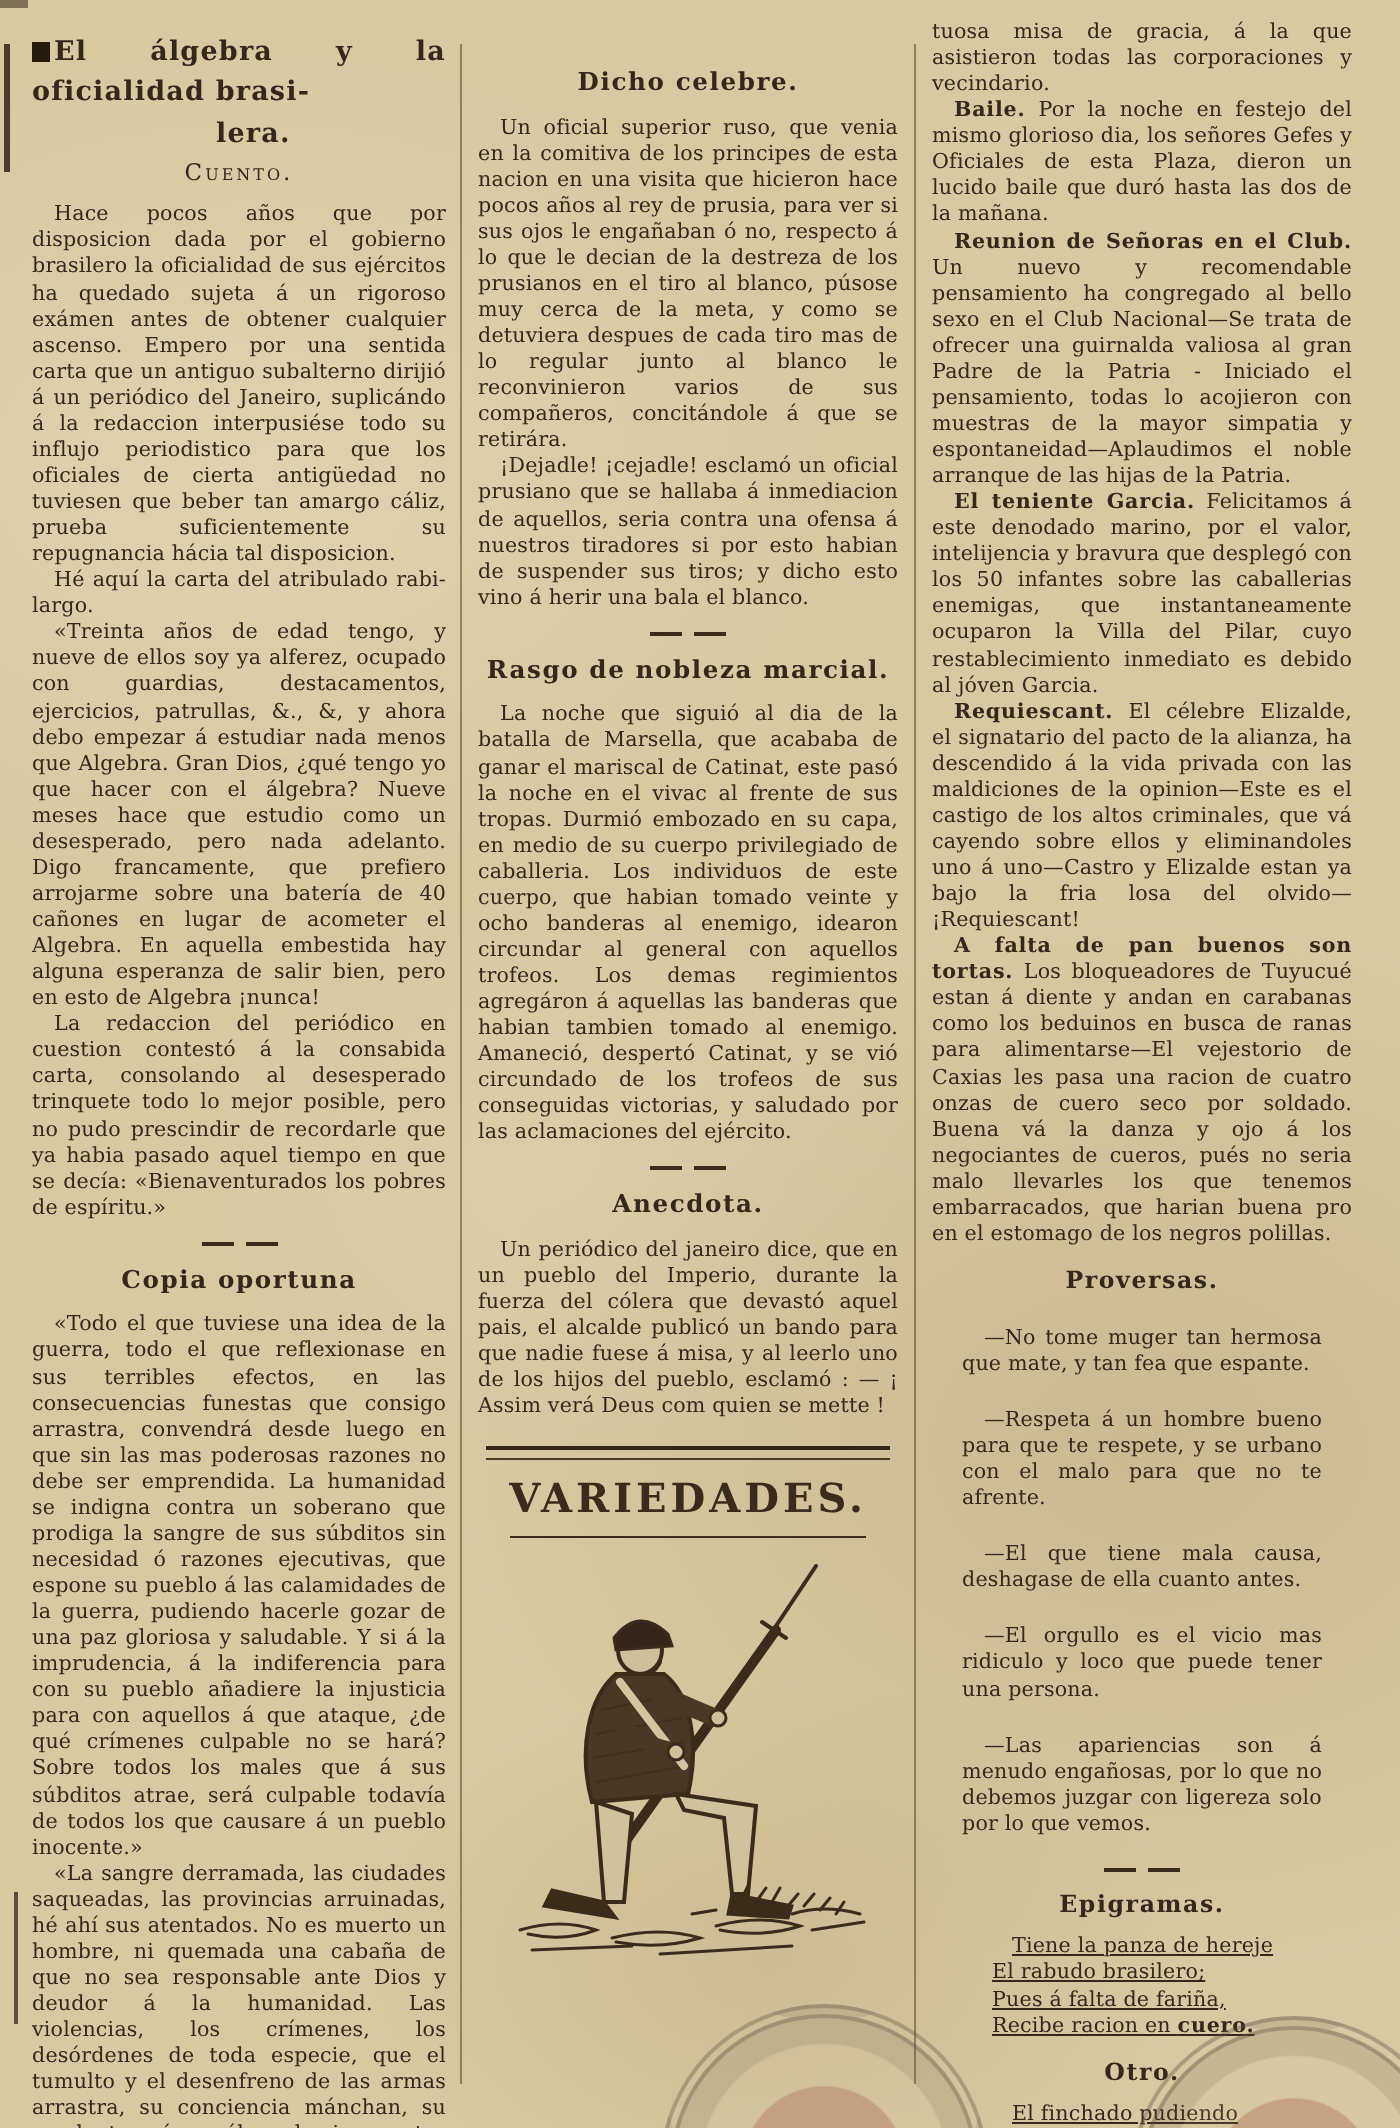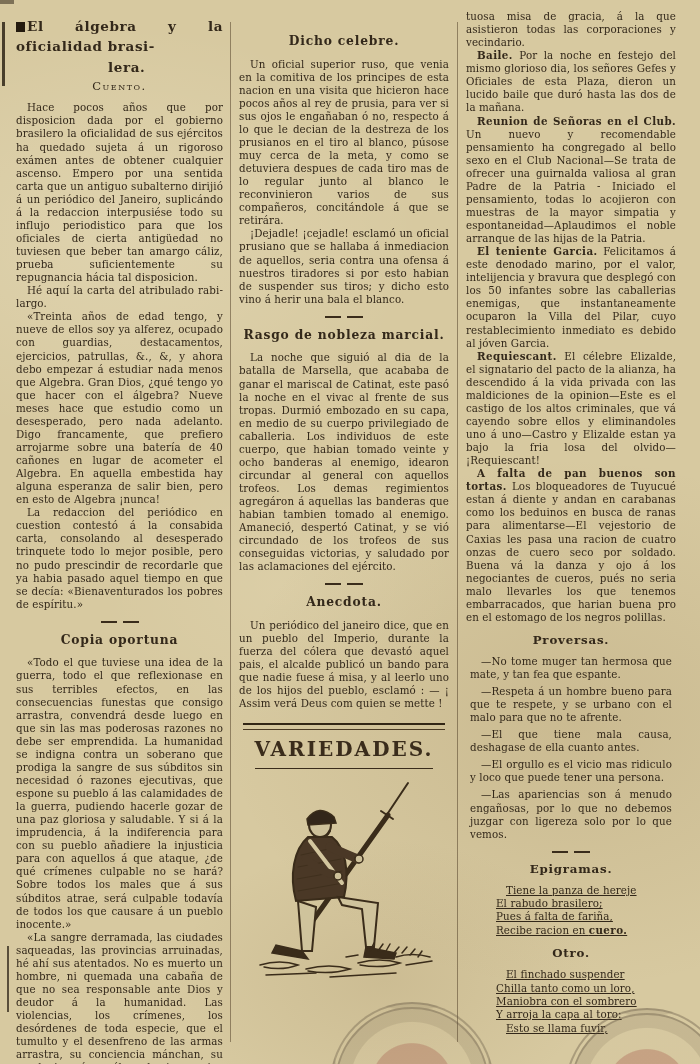--- a/index.html
+++ b/index.html
@@ -41,21 +41,21 @@
        background:linear-gradient(90deg,#3a2c1b 0 16px,transparent 16px 22px,#3a2c1b 22px 38px);}
   .blot{display:inline-block;width:9px;height:10px;background:#241a0e;margin-right:2px;vertical-align:-1px;}
 
   .variedades{margin:12px 2px 6px 2px;text-align:center;}
   .rule2{height:4px;border-top:2px solid #32261562;border-top-color:#322615;border-bottom:1px solid #32261599;border-bottom-color:#4a3a24;margin:0 2px;}
   .rule1{height:0;border-top:1.5px solid #3a2c1b;margin:0 14px;}
   .variedades-title{font-weight:bold;font-size:20px;letter-spacing:2px;margin:7px 0 6px 0;color:#3a2c1b;}
 
   .illus{display:block;margin:6px auto 4px auto;}
 
-  .proverb{margin:4px;text-indent:11px;}
+  .proverb{margin:15px;text-indent:11px;}
   .poem{font-size:10.3px;line-height:1.3;text-decoration:underline;}
   .poem .ln{margin:0;padding-left:30px;text-align:left;}
   .poem .ln.ind{padding-left:40px;}
   .poem-title{font-weight:bold;text-align:center;font-size:11.8px;letter-spacing:.8px;margin:9px 0 7px 0;}
 
   .edge-mark{position:absolute;background:#241a0e;}
   .em1{left:2px;top:22px;width:3px;height:64px;opacity:.8;}
   .em2{left:7px;top:946px;width:2px;height:66px;opacity:.7;}
   .em3{left:0;top:0;width:14px;height:4px;opacity:.5;}
 
@@ -177,21 +177,21 @@
       <div class="poem-title">Epigramas.</div>
       <div class="poem">
         <p class="ln ind">Tiene la panza de hereje</p>
         <p class="ln">El rabudo brasilero;</p>
         <p class="ln">Pues á falta de fariña,</p>
         <p class="ln"><span>Recibe racion en </span><span class="lead">cuero.</span></p>
       </div>
 
       <div class="poem-title">Otro.</div>
       <div class="poem">
-        <p class="ln ind">El finchado suspender</p>
+        <p class="ln ind">El finchado pudiendo</p>
         <p class="ln">Chilla tanto como un loro,</p>
         <p class="ln">Maniobra con el sombrero</p>
         <p class="ln">Y arroja la capa al toro:</p>
         <p class="ln ind">Esto se llama fuvir,</p>
 
       </div>
 
     </div>
   </div>
 

